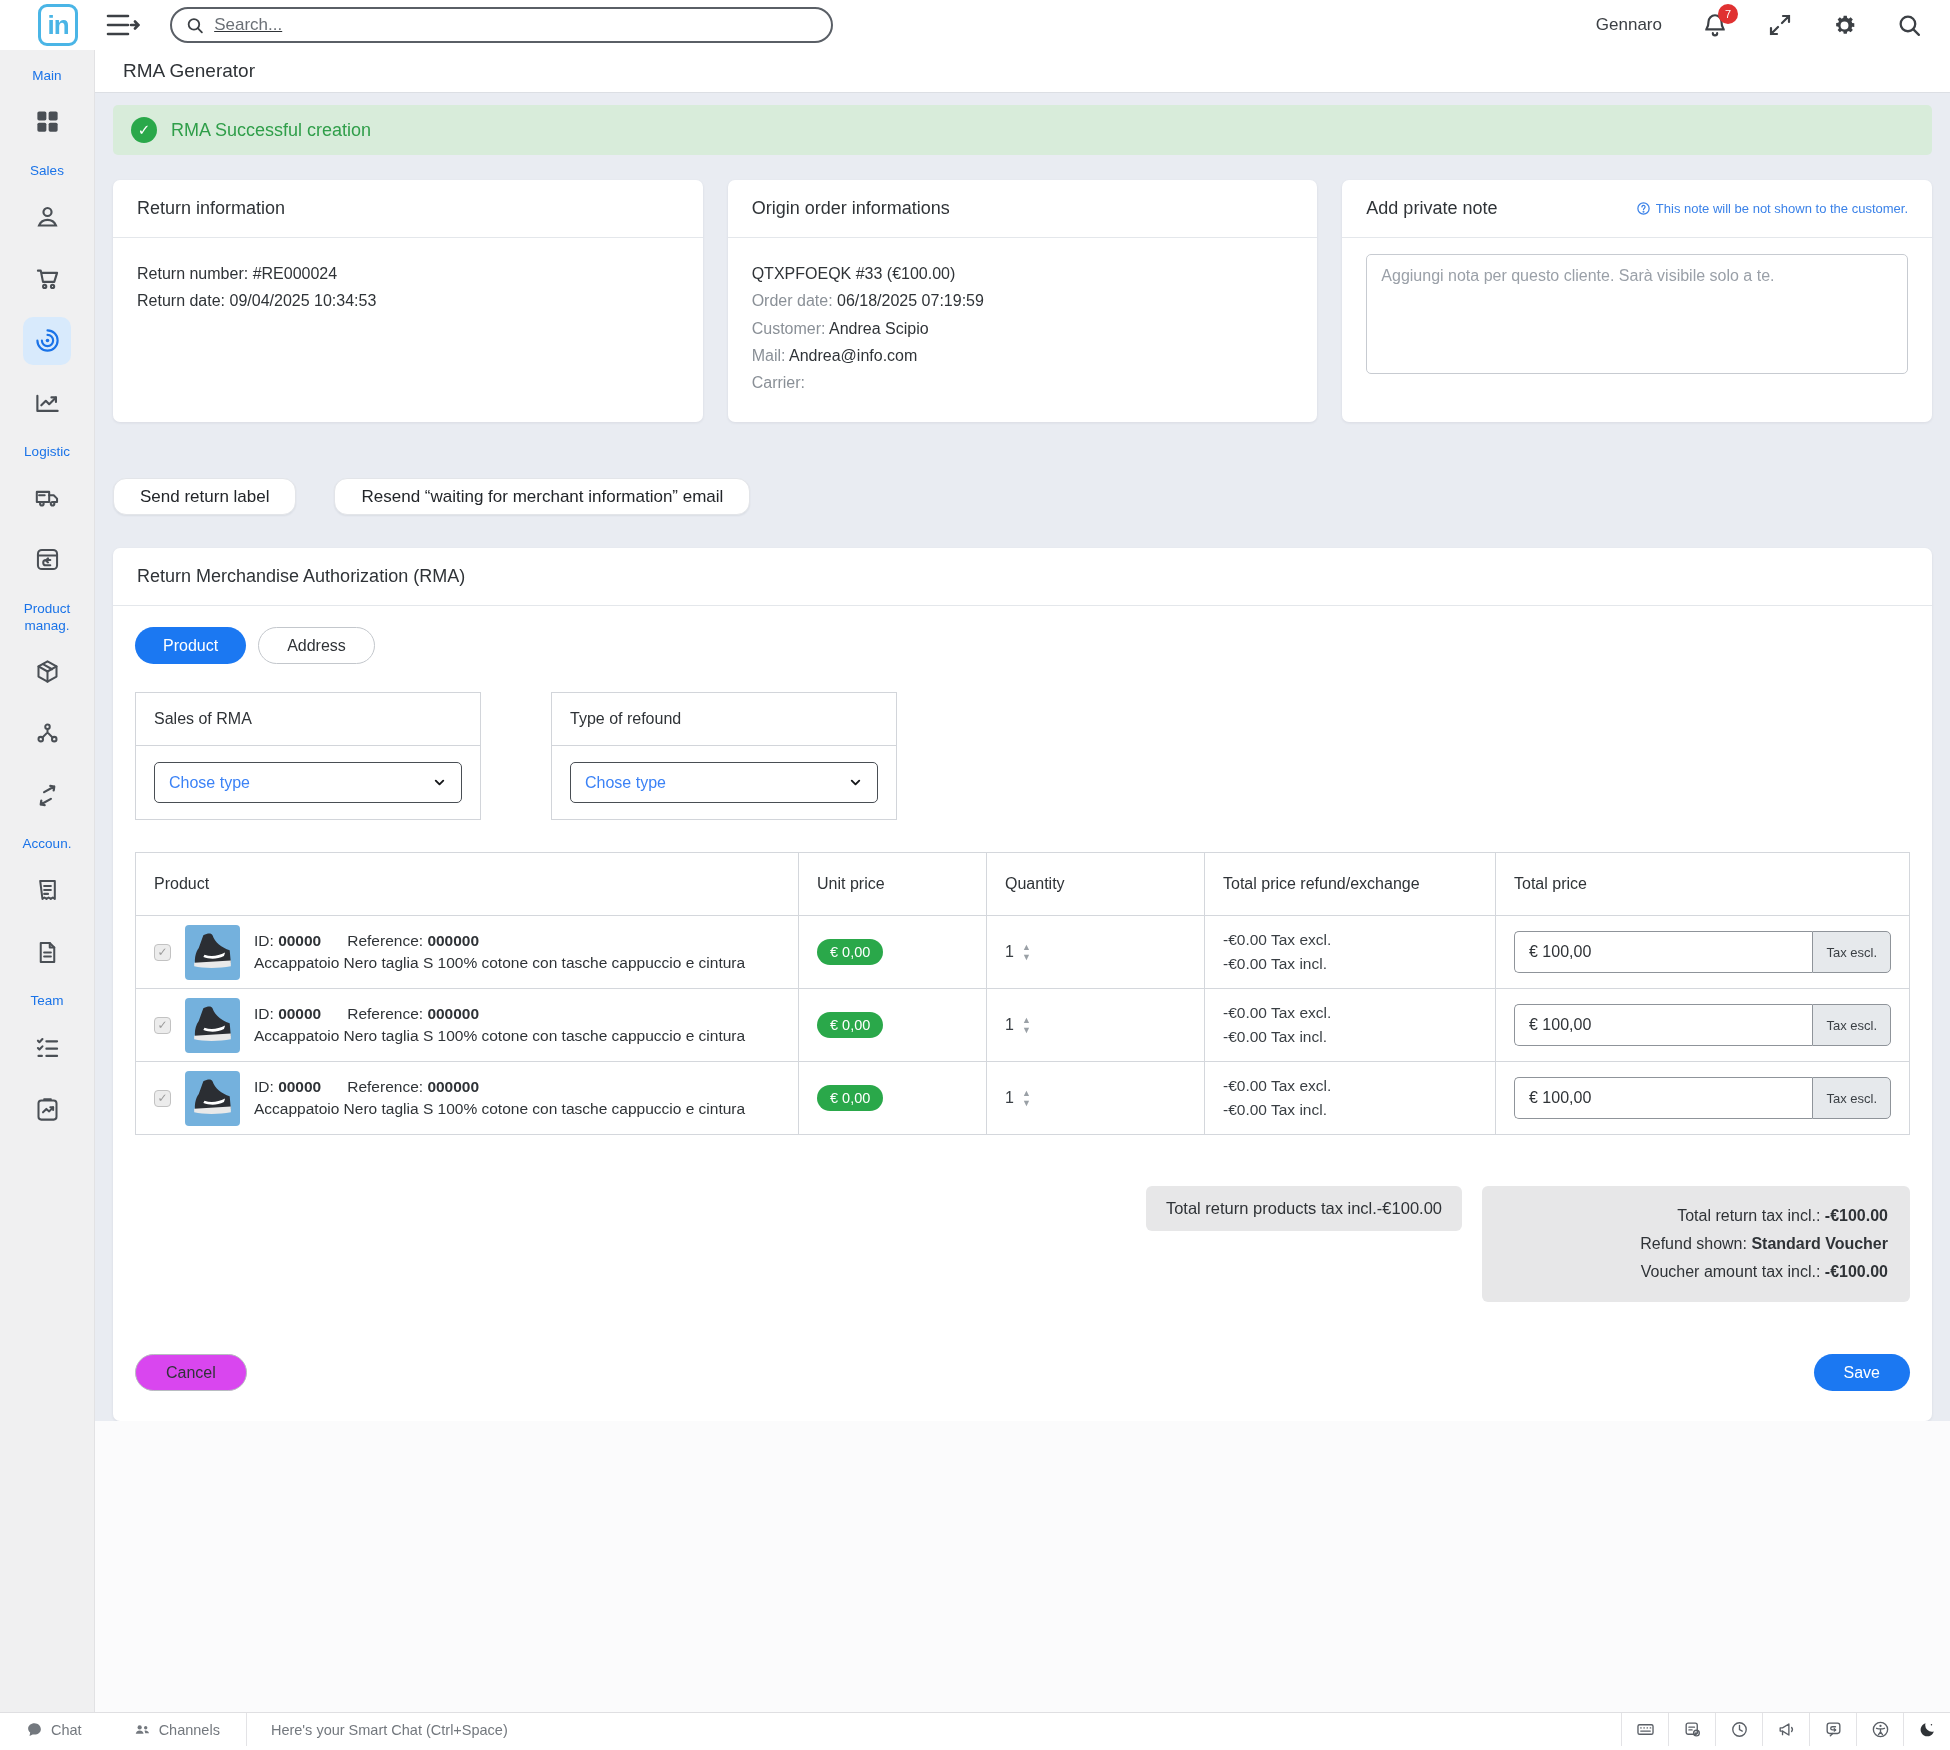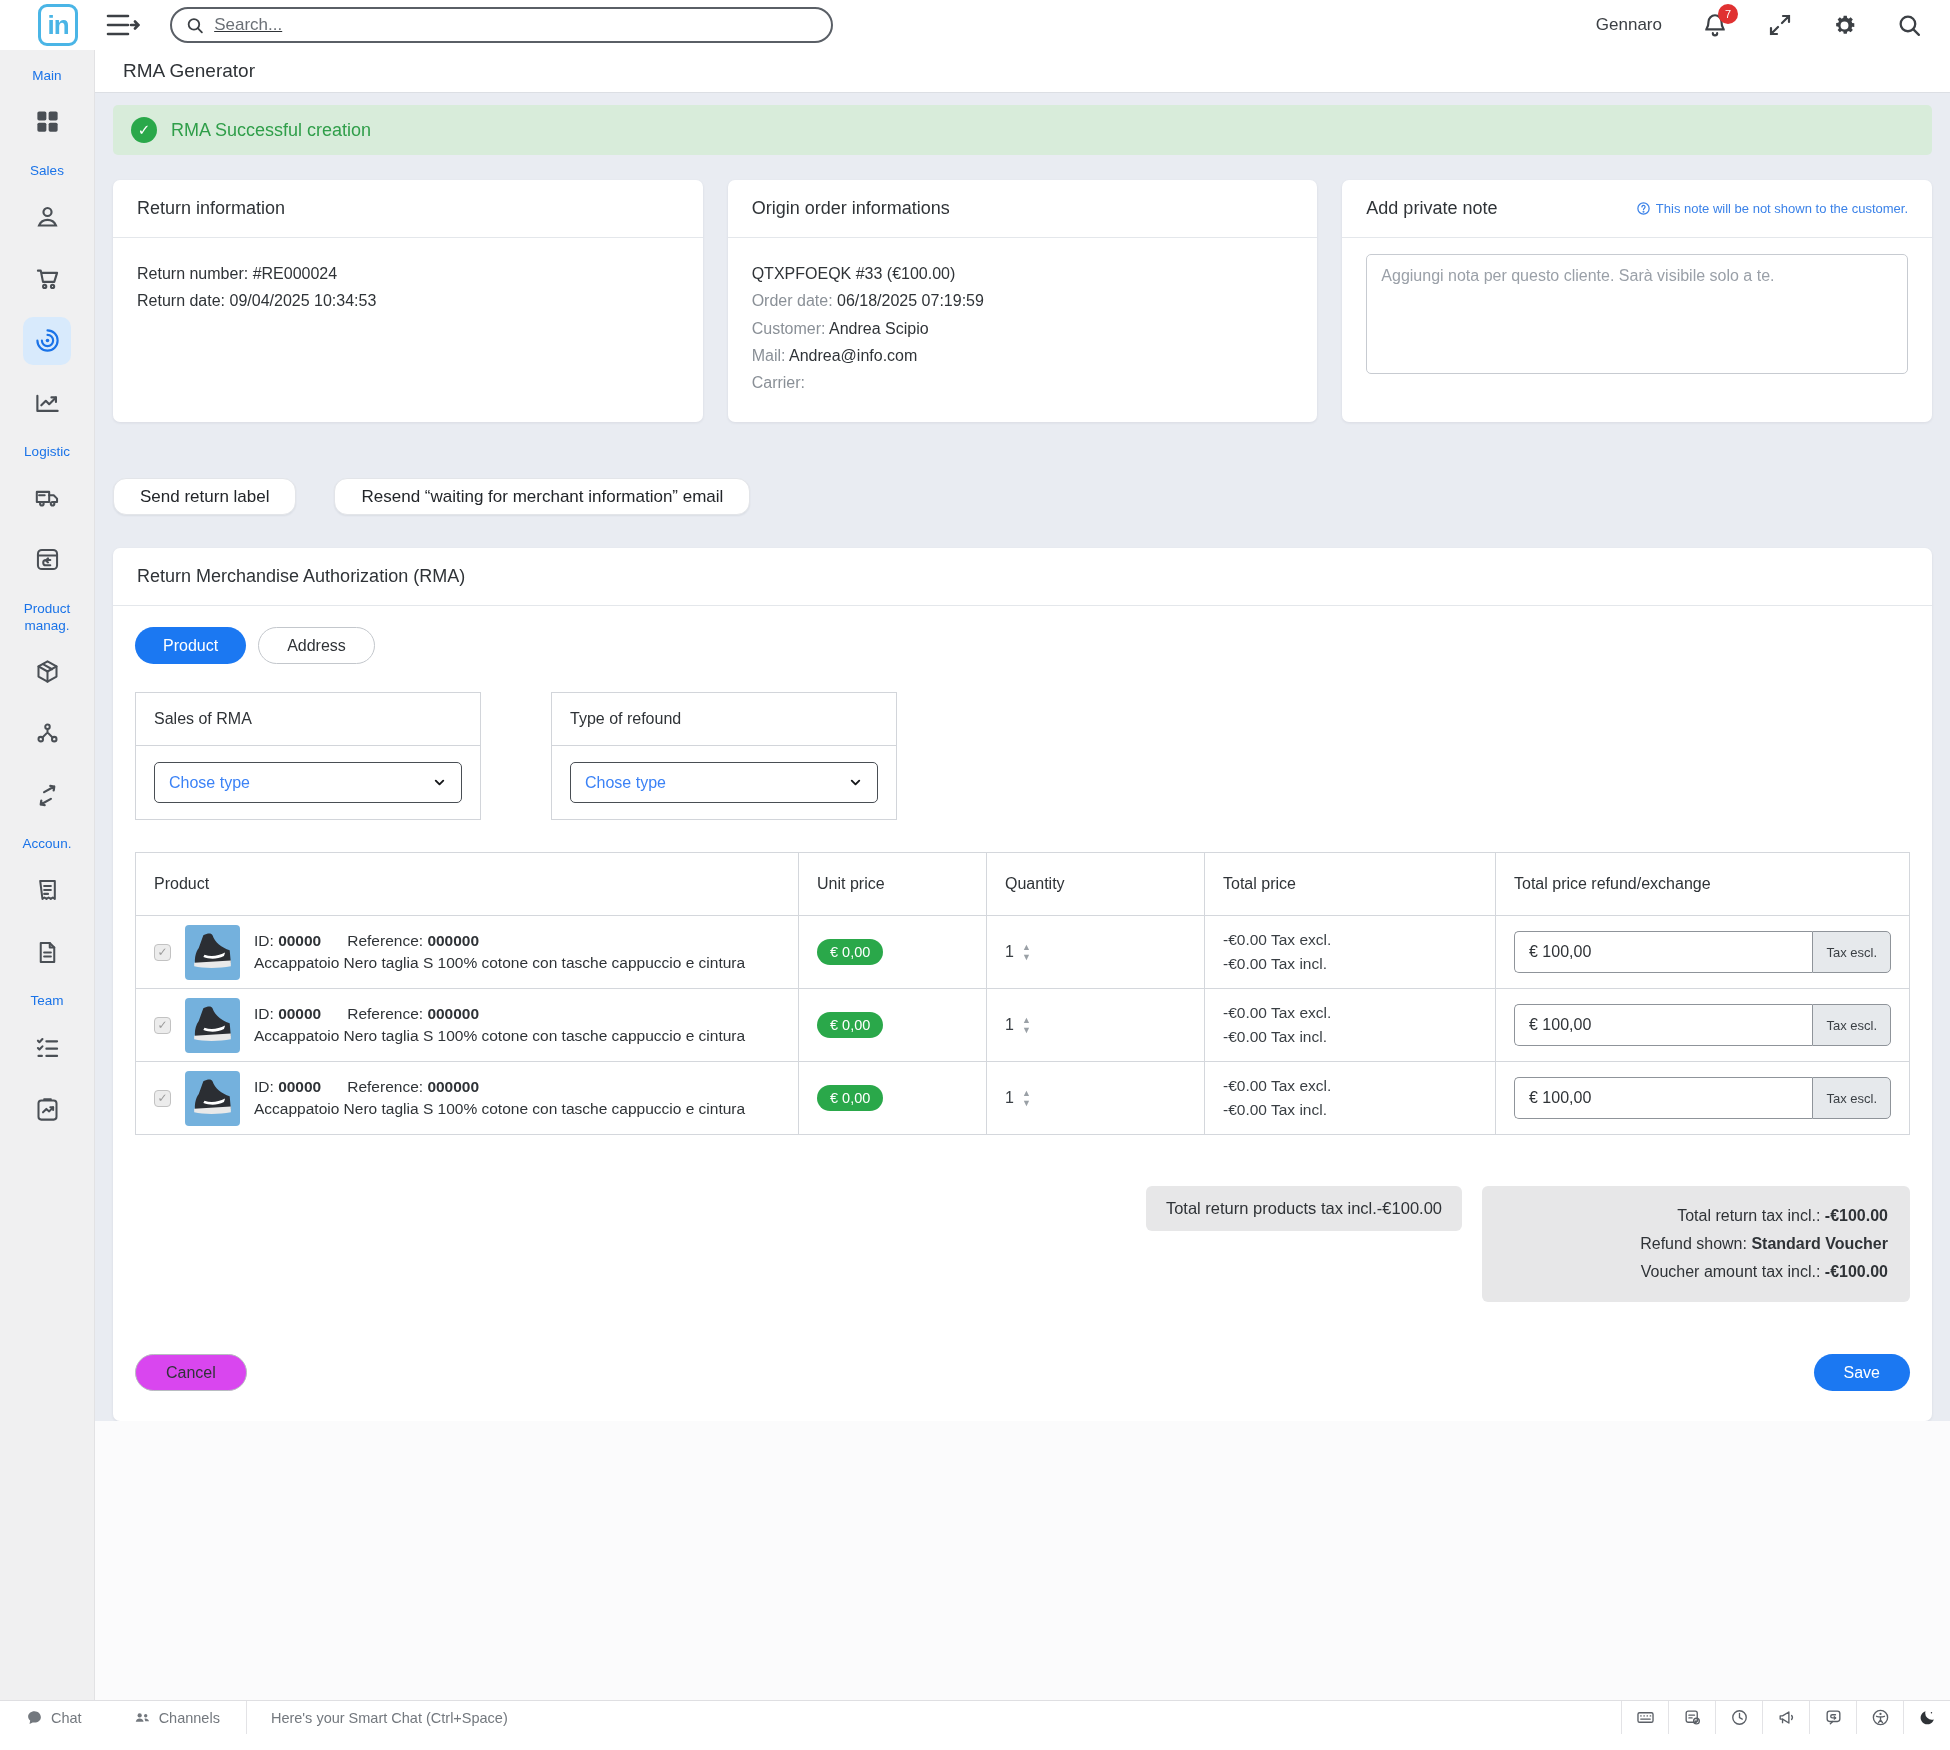--- a/index.html
+++ b/index.html
@@ -105,21 +105,21 @@
   .tot-products { padding:13px 20px; font-size:16.5px; color:#2f3337; }
   .tot-summary { width:428px; padding:16px 22px; text-align:right; font-size:16px; color:#2f3337; line-height:1.75; }
   .tot-summary b { font-weight:700; }
   .action-row { display:flex; justify-content:space-between; margin-top:52px; padding-bottom:16px; }
   .cancel-btn { background:#d946ef; border:1px solid #b8bcc1; border-radius:19px; height:37px; padding:0 30px;
                 font-size:16px; color:#2f3337; cursor:pointer; font-family:inherit; }
   .save-btn { background:#1b78f2; border:none; border-radius:19px; height:37px; padding:0 30px; font-size:16px;
               color:#fff; cursor:pointer; font-family:inherit; }
   .below-filler { height:336px; background:#fbfbfc; }
   
-  .bottombar { position:absolute; bottom:16px; left:0; width:100%; height:34px; background:#fff; border-top:1px solid #dfdfe2;
+  .bottombar { position:absolute; bottom:4px; left:0; width:100%; height:34px; background:#fff; border-top:1px solid #dfdfe2;
                display:flex; align-items:center; color:#73787e; font-size:14.5px; }
   .bb-left { display:flex; align-items:center; height:100%; }
   .bb-item { display:flex; align-items:center; gap:8px; padding:0 26px; height:100%; cursor:pointer; }
   .bb-item svg { width:17px; height:17px; }
   .bb-sep { width:1px; height:100%; background:#e3e3e6; }
   .smart-chat { padding:0 24px; color:#73787e; cursor:text; }
   .bb-right { margin-left:auto; display:flex; height:100%; }
   .bb-ic { width:47px; height:100%; display:flex; align-items:center; justify-content:center; border-left:1px solid #e3e3e6;
            color:#5a5f66; cursor:pointer; }
   .bb-ic svg { width:19px; height:19px; }
@@ -393,22 +393,22 @@
                 </div>
               </div>
             </div>
           </div>
 
           <div class="tbl">
             <div class="tbl-row tbl-head">
               <div class="cell">Product</div>
               <div class="cell">Unit price</div>
               <div class="cell">Quantity</div>
+              <div class="cell">Total price refund/exchange</div>
               <div class="cell">Total price</div>
-              <div class="cell">Total price refund/exchange</div>
             </div>
 
             <div class="tbl-body">
 
               <div class="tbl-row">
                 <div class="cell prod-cell">
                   <span class="cbx">✓</span>
                   <span class="prod-img">
                     <svg viewBox="0 0 48 48" width="55" height="55">
                         <rect width="48" height="48" fill="#74b1dd"></rect>

